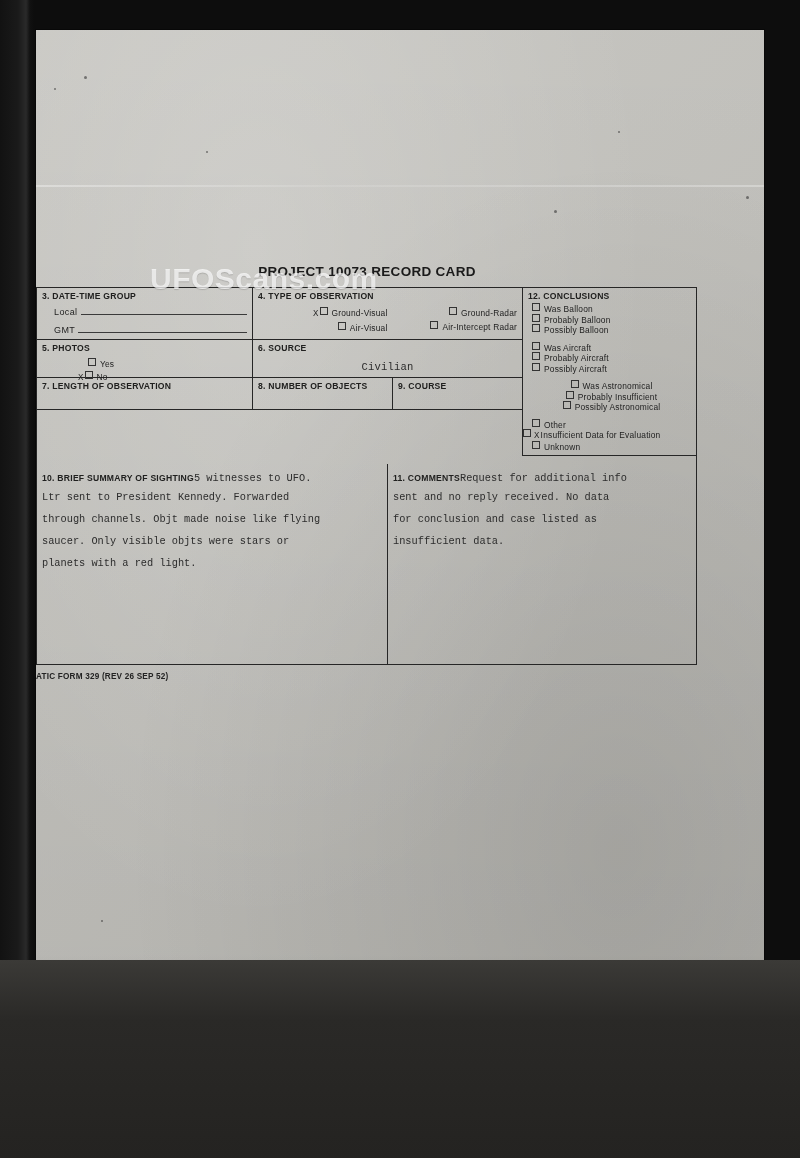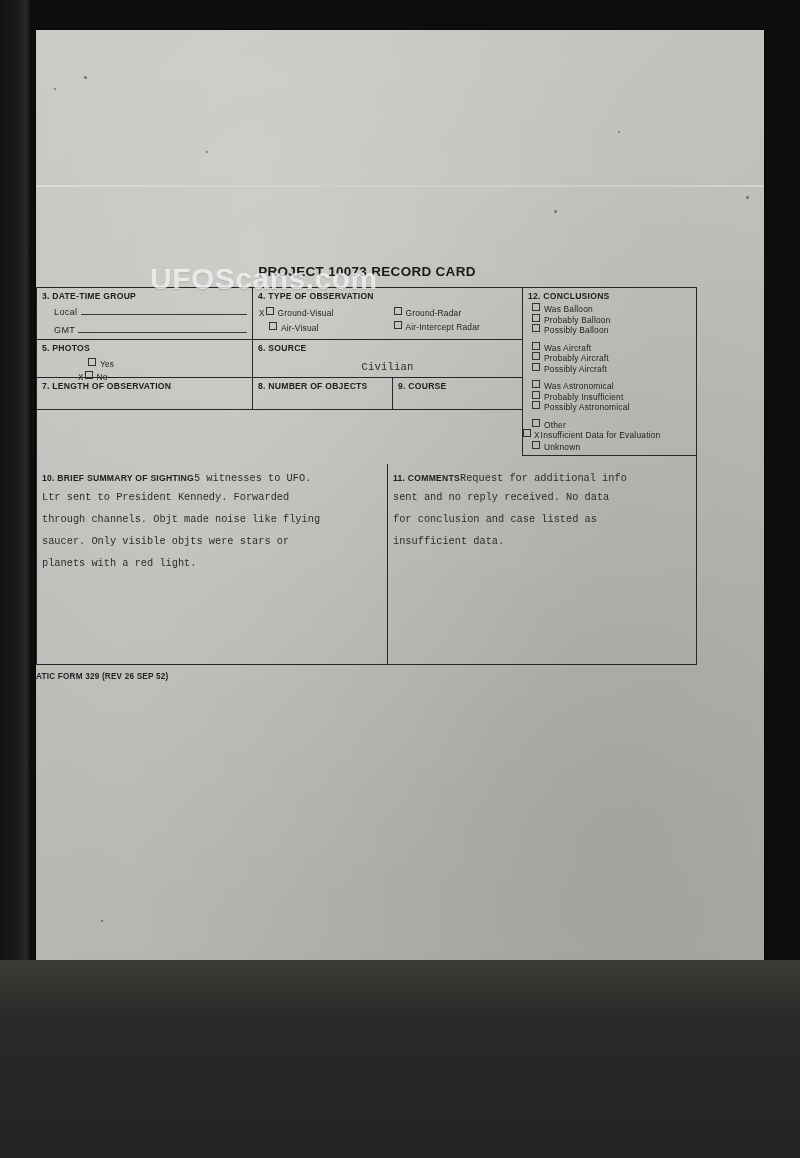--- a/index.html
+++ b/index.html
@@ -197,21 +197,21 @@
     margin-top: 5px;
     margin-left: 46px;
   }
   .photos-opts .chkline { line-height: 13px; }
 
   
   .obs-grid {
     display: flex;
     margin-top: 5px;
   }
-  .obs-col { width: 50%; }
+  .obs-col { width: 50%; text-align: right; }
   .obs-col .chkline { line-height: 14px; padding-left: 14px; }
 
   
   .source-val {
     margin-top: 8px;
     text-align: center;
   }
 
   
   #conclusions .chkline { line-height: 10.5px; }
@@ -373,21 +373,21 @@
             <div class="chkline"><span class="chk"></span><span>Probably Balloon</span></div>
             <div class="chkline"><span class="chk"></span><span>Possibly Balloon</span></div>
           </div>
 
           <div class="cgroup" style="margin-top:7px;">
             <div class="chkline"><span class="chk"></span><span>Was Aircraft</span></div>
             <div class="chkline"><span class="chk"></span><span>Probably Aircraft</span></div>
             <div class="chkline"><span class="chk"></span><span>Possibly Aircraft</span></div>
           </div>
 
-          <div class="cgroup" style="margin-top:7px;">
+          <div class="cgroup" style="margin-top:7px;text-align:center;">
             <div class="chkline"><span class="chk"></span><span>Was Astronomical</span></div>
             <div class="chkline"><span class="chk"></span><span>Probably Insufficient</span></div>
             <div class="chkline"><span class="chk"></span><span>Possibly Astronomical</span></div>
           </div>
 
           <div class="cgroup" style="margin-top:7px;">
             <div class="chkline"><span class="chk"></span><span>Other</span></div>
             <div class="chkline" style="margin-left:-9px;"><span class="chk"></span><span class="xmark">X</span><span>Insufficient Data for Evaluation</span></div>
             <div class="chkline"><span class="chk"></span><span>Unknown</span></div>
           </div>

